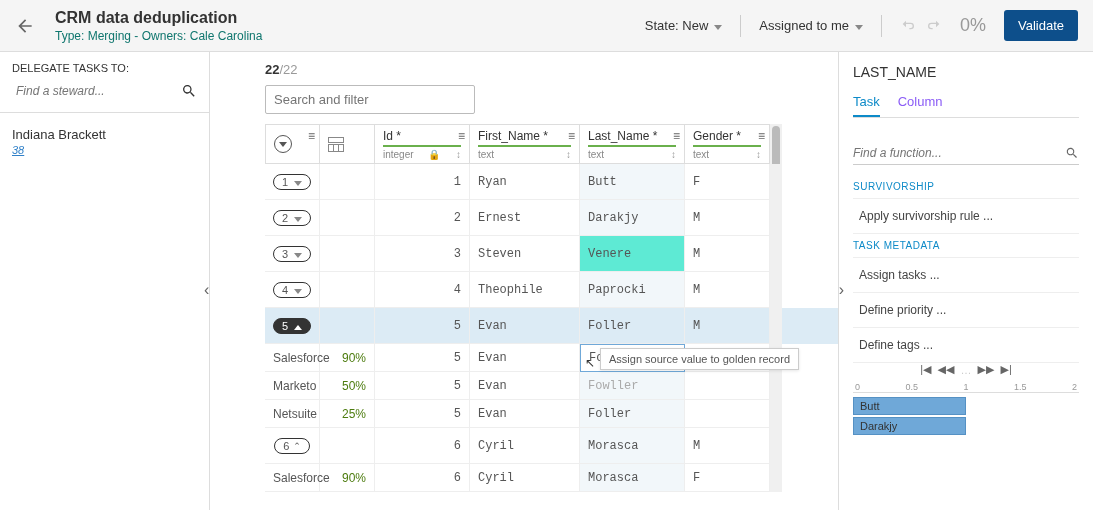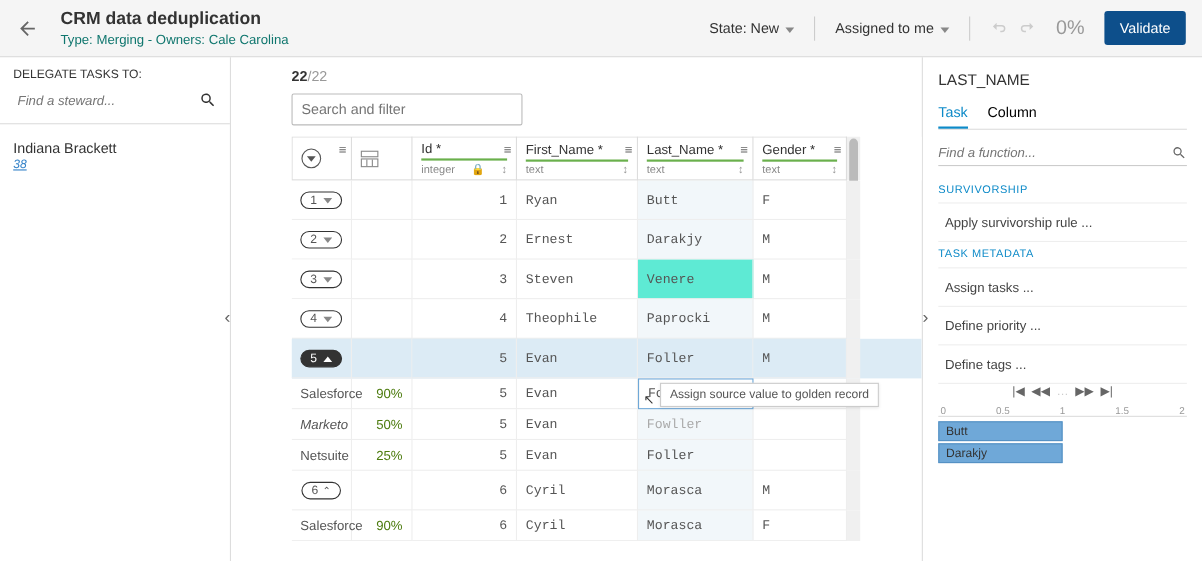--- a/index.html
+++ b/index.html
@@ -49,22 +49,22 @@
 .group-pill.active { background: #333; color: #fff; }
 .source-name { font-family: -apple-system, sans-serif; }
 .source-pct { font-family: -apple-system, sans-serif; color: #4d7c0f; text-align: left; }
 .up-badge { position: absolute; right: 6px; width: 16px; height: 16px; background: #0d4f8b; border-radius: 50%; color: #fff; display: flex; align-items: center; justify-content: center; font-size: 10px; }
 .cursor-img { position: absolute; font-size: 12px; }
 .tooltip { position: absolute; background: #fff; border: 1px solid #ccc; padding: 4px 8px; font-size: 11px; color: #555; box-shadow: 0 1px 3px rgba(0,0,0,0.1); font-family: -apple-system, sans-serif; z-index: 10; }
 .scrollbar-track { width: 12px; background: #f0f0f0; }
 .scrollbar-thumb { width: 8px; height: 60px; background: #bbb; border-radius: 4px; margin: 2px; }
 .right-panel { width: 255px; border-left: 1px solid #ddd; padding: 12px 14px; display: flex; flex-direction: column; }
 .rp-title { font-size: 14px; color: #333; margin-bottom: 14px; }
-.rp-tabs { display: flex; gap: 18px; border-bottom: 1px solid #ddd; margin-bottom: 10px; }
-.rp-tab { font-size: 13px; padding-bottom: 6px; cursor: pointer; color: #000000; }
+.rp-tabs { display: flex; gap: 18px; border-bottom: 1px solid #ddd; margin-bottom: 24px; }
+.rp-tab { font-size: 13px; padding-bottom: 6px; cursor: pointer; color: #8b5cf6; }
 .rp-tab.active { color: #0d8ac8; border-bottom: 2px solid #0d8ac8; font-weight: 500; }
 .fn-search { display: flex; align-items: center; border-bottom: 1px solid #ccc; margin-bottom: 10px; }
 .fn-input { border: none; font-style: italic; font-size: 12px; color: #999; flex: 1; outline: none; padding: 4px 0; }
 .section-label { font-size: 10px; color: #0d8ac8; letter-spacing: 0.5px; padding: 6px 0; border-bottom: 1px solid #eee; }
 .action-item { font-size: 12px; color: #444; padding: 10px 6px; border-bottom: 1px solid #eee; cursor: pointer; }
 .rp-subtabs { display: flex; gap: 14px; border-bottom: 1px solid #ddd; margin: 8px 0; }
 .rp-subtab { font-size: 12px; padding-bottom: 5px; cursor: pointer; color: #333; }
 .rp-subtab.active { color: #0d8ac8; border-bottom: 2px solid #0d8ac8; }
 .chart-toolbar { display: flex; gap: 6px; color: #666; font-size: 11px; margin-bottom: 6px; justify-content: center; align-items: center; }
 .chart-axis { display: flex; justify-content: space-between; font-size: 9px; color: #999; padding: 0 2px; border-bottom: 1px solid #ddd; margin-bottom: 4px; }
@@ -278,21 +278,21 @@
           <div class="td-cell highlight-cell" style="width:105px;position:relative;">
             <span>Foller</span>
             <div class="up-badge">↑</div>
           </div>
           <div class="td-cell" style="width:85px;">M</div>
           <div style="width:12px;background:#f0f0f0;"></div>
           <div class="cursor-img" style="left:320px;top:12px;">↖</div>
           <div class="tooltip" style="left:335px;top:4px;">Assign source value to golden record</div>
         </div>
         <div class="trow sub">
-          <div class="td-cell" style="width:55px;font-style:italic;">
+          <div class="td-cell" style="width:55px;">
               <span class="source-name">Marketo</span>
             </div>
           <div class="td-cell" style="width:55px;justify-content:flex-end;">
               <span class="source-pct">50%</span>
             </div>
           <div class="td-cell" style="width:95px;justify-content:flex-end;">5</div>
           <div class="td-cell" style="width:110px;">Evan</div>
           <div class="td-cell" style="width:105px;background:#f2f7fa;color:#aaa;">Fowller</div>
           <div class="td-cell" style="width:85px;"></div>
           <div style="width:12px;background:#f0f0f0;"></div>

